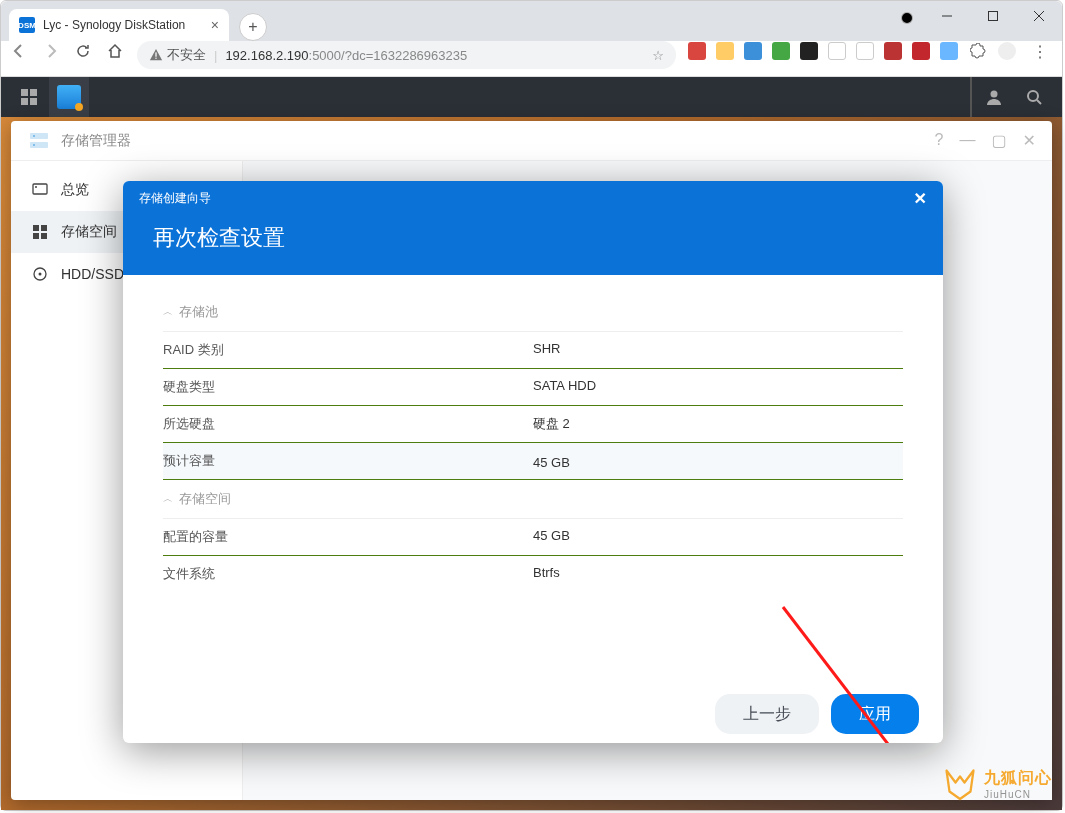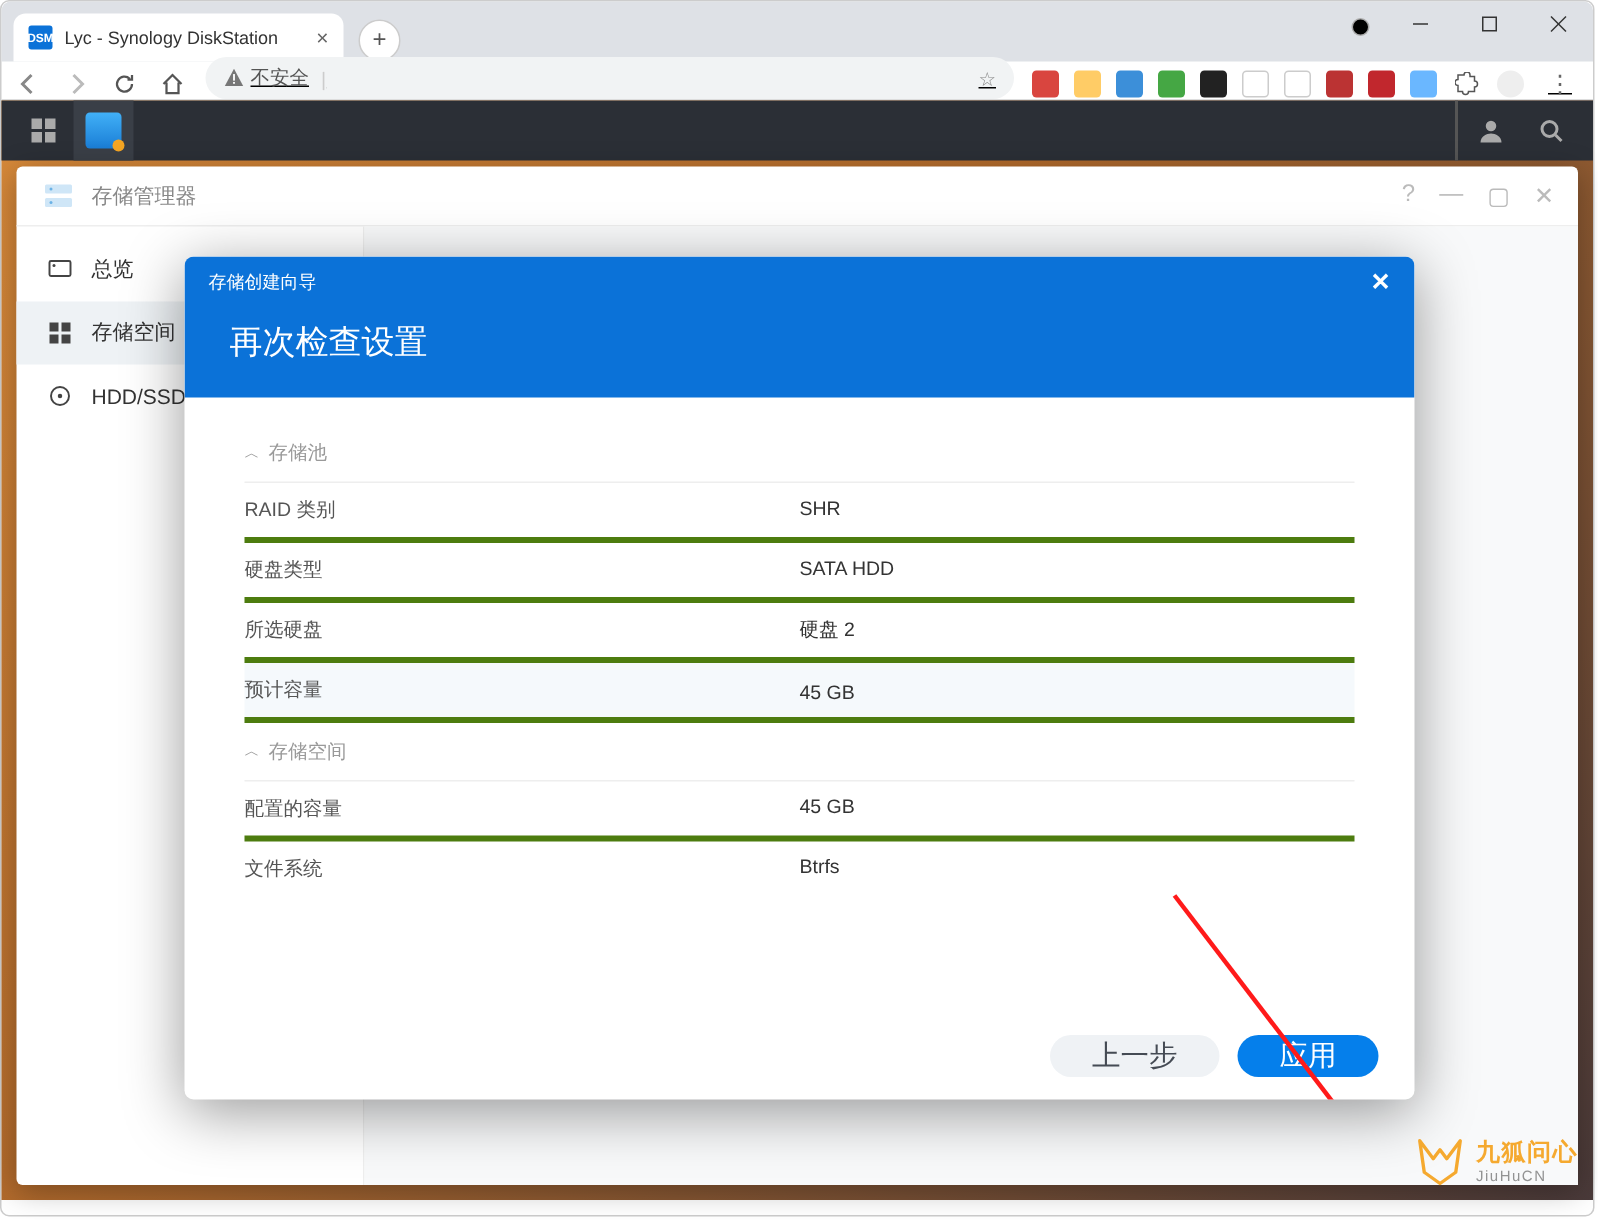--- a/index.html
+++ b/index.html
@@ -8,21 +8,21 @@
   
   .browser-window { border: 1px solid #ccc; width: 1063px; height: 811px; border-radius: 6px; position: relative; background: #fff; }
   .window-controls { position: absolute; top: 0; right: 0; height: 32px; display: flex; }
   .win-btn { width: 46px; height: 30px; display: flex; align-items: center; justify-content: center; color: #555; cursor: pointer; font-size: 12px; }
   .tab-bar { height: 40px; display: flex; align-items: flex-end; padding-left: 8px; padding-top: 8px; background: #dee1e6; border-top-left-radius: 6px; border-top-right-radius: 6px; }
   .tab { display: flex; align-items: center; background: #fff; height: 32px; padding: 0 10px; border-top-left-radius: 8px; border-top-right-radius: 8px; font-size: 12px; color: #333; min-width: 220px; gap: 8px; }
   .tab-favicon { width: 16px; height: 16px; background: #0b72d8; color: #fff; font-size: 8px; font-weight: bold; display: flex; align-items: center; justify-content: center; border-radius: 2px; }
   .tab-close { margin-left: auto; cursor: pointer; font-size: 14px; color: #666; }
   .new-tab { width: 28px; height: 28px; display: flex; align-items: center; justify-content: center; margin-left: 10px; color: #555; cursor: pointer; font-size: 16px; border-radius: 50%; background: #fff; border: 1px solid #ccc; }
 
-  .nav-bar { height: 26px; display: flex; align-items: flex-end; padding: 0 8px; gap: 12px; border-bottom: 1px solid #ddd; text-decoration: underline; }
+  .nav-bar { height: 36px; display: flex; align-items: flex-start; padding: 0 8px; gap: 12px; border-bottom: 1px solid #ddd; }
   .nav-icon { color: #666; cursor: pointer; width: 20px; height: 20px; display: flex; align-items: center; justify-content: center; }
   .nav-icon.disabled { color: #bbb; cursor: default; }
   .address-box { flex: 1; height: 28px; background: #f1f3f4; border-radius: 14px; display: flex; align-items: center; padding: 0 12px; font-size: 13px; color: #666; gap: 8px; }
   .addr-insecure { display: flex; align-items: center; gap: 4px; color: #555; }
   .addr-url { color: #333; }
   .addr-url-dim { color: #888; }
   .star { margin-left: auto; color: #888; cursor: pointer; }
   .ext-row { display: flex; align-items: center; gap: 10px; }
   .ext-icon { width: 18px; height: 18px; border-radius: 3px; cursor: pointer; }
   .menu-dots { cursor: pointer; color: #666; font-size: 16px; padding: 0 6px; }
@@ -53,27 +53,27 @@
 
   
   .wizard { position: absolute; top: 60px; left: 122px; width: 820px; height: 562px; background: #fff; border-radius: 6px; box-shadow: 0 8px 40px rgba(0,0,0,0.4); display: flex; flex-direction: column; overflow: hidden; margin-top: 44px; }
   .wiz-header { background: #0b72d8; color: #fff; }
   .wiz-titlebar { height: 34px; display: flex; align-items: center; padding: 0 16px; font-size: 12px; }
   .wiz-titlebar .close { margin-left: auto; cursor: pointer; font-size: 16px; font-weight: bold; }
   .wiz-subtitle { padding: 8px 30px 22px; font-size: 22px; font-weight: 500; }
   .wiz-body { flex: 1; padding: 18px 40px; overflow: auto; }
   .section-header { display: flex; align-items: center; gap: 6px; color: #999; font-size: 13px; padding: 10px 0; border-bottom: 1px solid #eee; cursor: pointer; }
   .section-header .chev { font-size: 10px; }
-  .kv-row { display: flex; padding: 9px 0; border-bottom: 4px solid #4d7c0f; font-size: 13px; }
+  .kv-row { display: flex; padding: 9px 0; border-bottom: 1px solid #4d7c0f; font-size: 13px; }
   .kv-row:last-child { border-bottom: none; }
   .kv-row.alt { background: #f5f9fc; align-items: flex-end; }
   .kv-key { width: 370px; color: #555; }
   .kv-val { color: #333; }
   .wiz-footer { height: 58px; display: flex; align-items: center; justify-content: flex-end; padding: 0 24px; gap: 12px; }
-  .btn { height: 28px; padding: 0 28px; border-radius: 15px; font-size: 19px; cursor: pointer; display: flex; align-items: center; border: none; }
+  .btn { height: 40px; padding: 0 28px; border-radius: 15px; font-size: 16px; cursor: pointer; display: flex; align-items: center; border: none; }
   .btn-secondary { background: #eff2f5; color: #454b54; }
   .btn-primary { background: #057feb; color: #fff; }
 
   
   .arrow-svg { position: absolute; top: 416px; left: 640px; width: 250px; height: 300px; pointer-events: none; }
 
   
   .watermark { position: absolute; bottom: 8px; right: 10px; display: flex; align-items: center; gap: 6px; opacity: .9; }
   .watermark .fox { width: 36px; height: 36px; }
   .watermark .txt { font-size: 16px; color: #f5a11a; font-weight: 700; letter-spacing: 1px; }
@@ -137,20 +137,23 @@
     <div class="address-box">
       <span class="addr-insecure">
         <svg width="14" height="14" viewBox="0 0 16 16">
             <path d="M8 1 L15 14 H1 Z" fill="#777"></path>
             <rect x="7.3" y="5" width="1.4" height="5" fill="#fff"></rect>
             <rect x="7.3" y="11" width="1.4" height="1.4" fill="#fff"></rect>
           </svg>
         <span>不安全</span>
       </span>
       <span style="color:#ccc">|</span>
+      <span>
+        <span class="addr-url">192.168.2.190</span><span class="addr-url-dim">:5000/?dc=1632286963235</span>
+      </span>
       <span class="star">☆</span>
     </div>
     <div class="ext-row">
       <div class="ext-icon" style="background:#d9453f"></div>
       <div class="ext-icon" style="background:#ffcc66"></div>
       <div class="ext-icon" style="background:#3c8fd9"></div>
       <div class="ext-icon" style="background:#45a744"></div>
       <div class="ext-icon" style="background:#222"></div>
       <div class="ext-icon" style="background:#fff;border:1px solid #ccc"></div>
       <div class="ext-icon" style="background:#fff;border:1px solid #ccc"></div>

